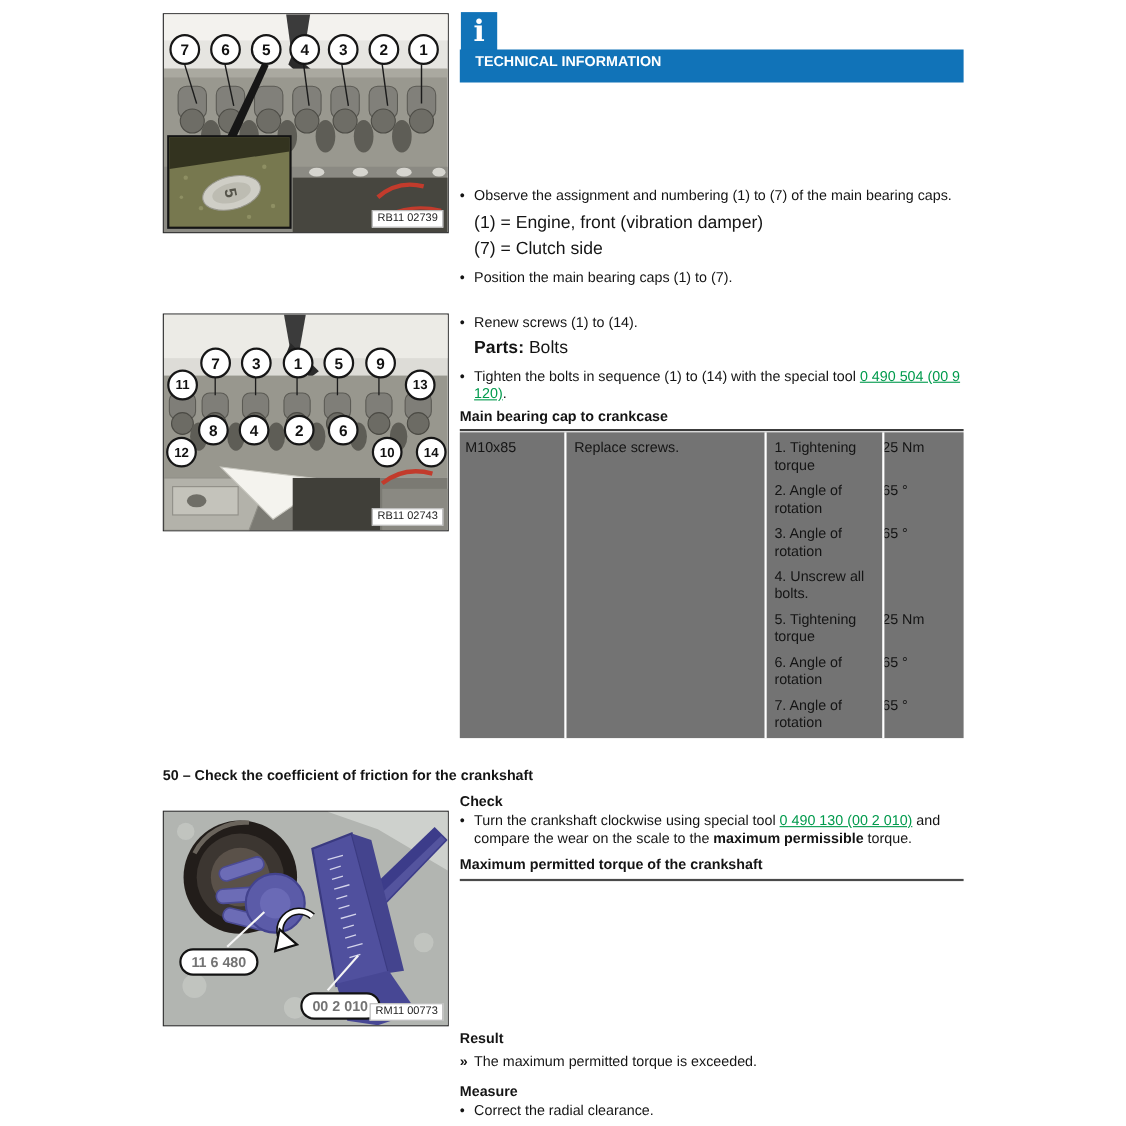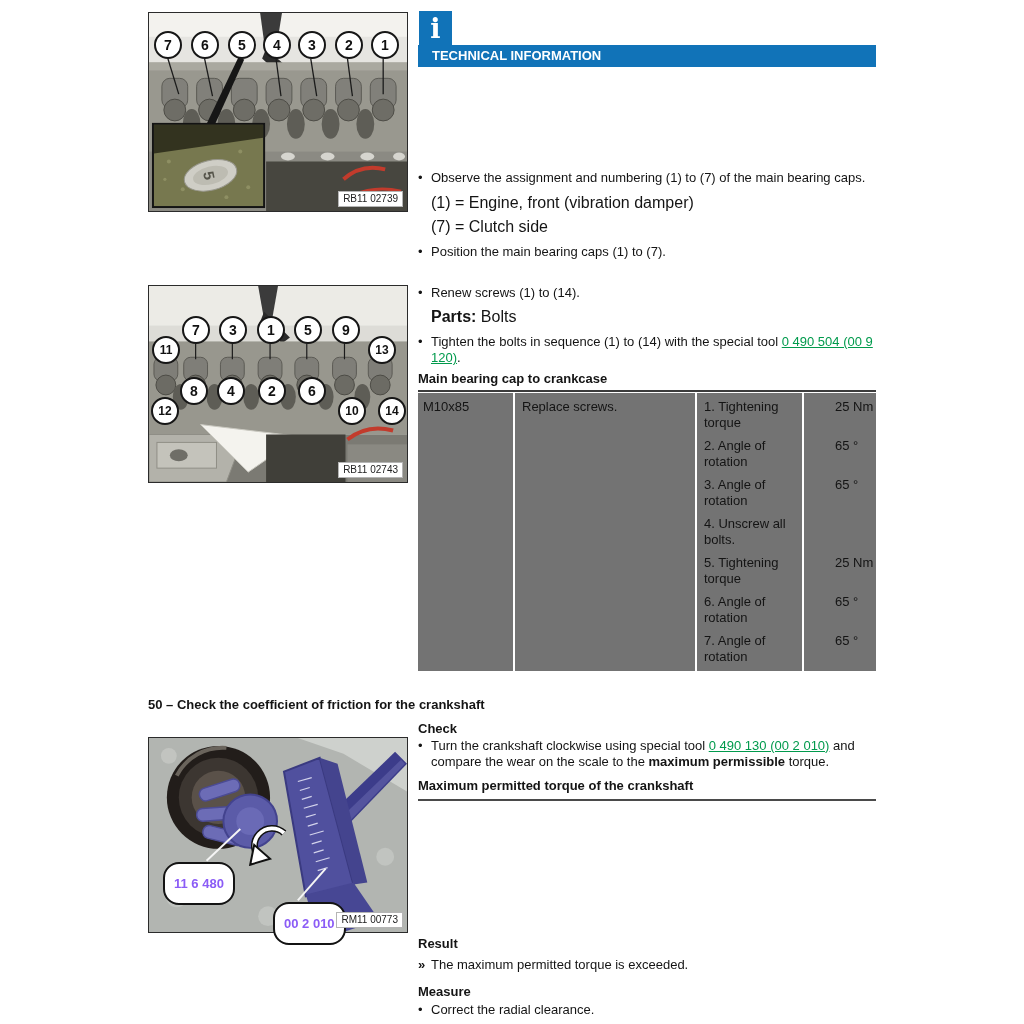--- a/index.html
+++ b/index.html
@@ -11,25 +11,25 @@
   
   .fig{position:absolute;border:1px solid #2b2b2b;background:#ddd;box-sizing:border-box;}
   .fig svg{position:absolute;left:0;top:0;width:100%;height:100%;}
   .co{position:absolute;width:24px;height:24px;border:2px solid #161616;border-radius:50%;
       background:#fff;display:flex;align-items:center;justify-content:center;
       font-weight:bold;font-size:14px;color:#111;}
   .co2{font-size:12px;margin-top:20px;}
   .figlabel{position:absolute;right:4px;bottom:4px;background:#fff;border:1px solid #b5b5b5;
       padding:0 4px;font-size:10px;line-height:14px;color:#222;}
   .oval{position:absolute;background:#fff;border:2px solid #131313;border-radius:16px;
-      font-weight:bold;font-size:13px;line-height:15px;padding:12px 9px;color:#8b5cf6;}
+      font-weight:bold;font-size:13px;line-height:15px;padding:3px 9px;color:#737373;}
   .inset5{position:absolute;font-weight:bold;font-size:15px;color:#55544a;
       transform:rotate(78deg);}
   
-  .ti-head{height:22px;background:#1173b8;color:#fff;font-weight:bold;font-size:13px;
+  .ti-head{height:30px;background:#1173b8;color:#fff;font-weight:bold;font-size:13px;
       line-height:22px;padding-left:14px;}
   .ti-body{border:5px solid #7fc6ec;border-top:none;background:#fff;padding:7px 9px 8px 9px;}
   .ti-body p{margin:0 0 8px 0;font-size:13px;line-height:16px;}
   .ti-body p:last-child{margin-bottom:0;}
   .infoicon{position:absolute;width:33px;height:35px;background:#1173b8;color:#fff;
       display:flex;align-items:center;justify-content:center;
       font-family:"DejaVu Serif","Liberation Serif",serif;font-weight:bold;font-size:27px;}
   
   .li{display:flex;font-size:13px;line-height:16px;}
   .li .dot{width:13px;flex:none;}
@@ -41,21 +41,21 @@
   .tbl{position:relative;display:flex;background:#737373;margin-top:1px;
        font-size:13px;line-height:16px;}
   .vline{position:absolute;top:0;bottom:0;width:2px;background:#fff;}
   .tc{box-sizing:border-box;padding-top:6px;padding-bottom:6px;}
   .tc1{width:95px;padding-left:5px;}
   .tc2{width:182px;padding-left:9px;}
   .tc34{width:181px;}
   .trow{display:flex;margin-bottom:7px;}
   .trow:last-child{margin-bottom:0;}
   .t3l{width:107px;box-sizing:border-box;padding-left:9px;}
-  .t4v{width:74px;box-sizing:border-box;padding-left:33px;white-space:nowrap;}
+  .t4v{width:74px;box-sizing:border-box;white-space:nowrap;}
   
   .tqhr{height:2px;background:#4a4a4a;margin-top:5px;}
   .tqbox{margin-top:4px;height:28px;background:#ececec;font-size:13px;line-height:28px;
          text-align:right;padding-right:8px;}
 </style>
 </head>
 <body>
 
 <div class="page">
 

